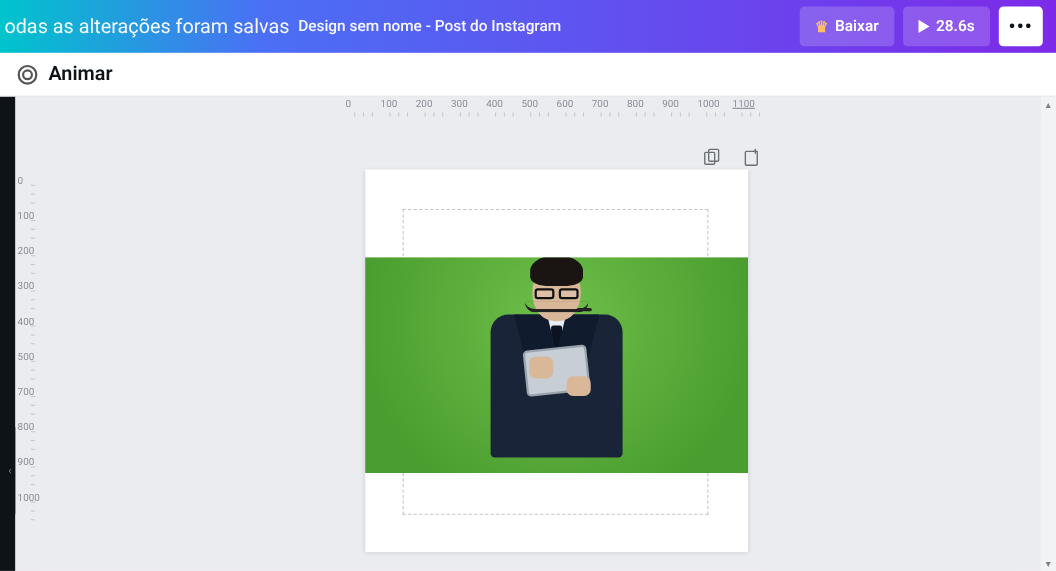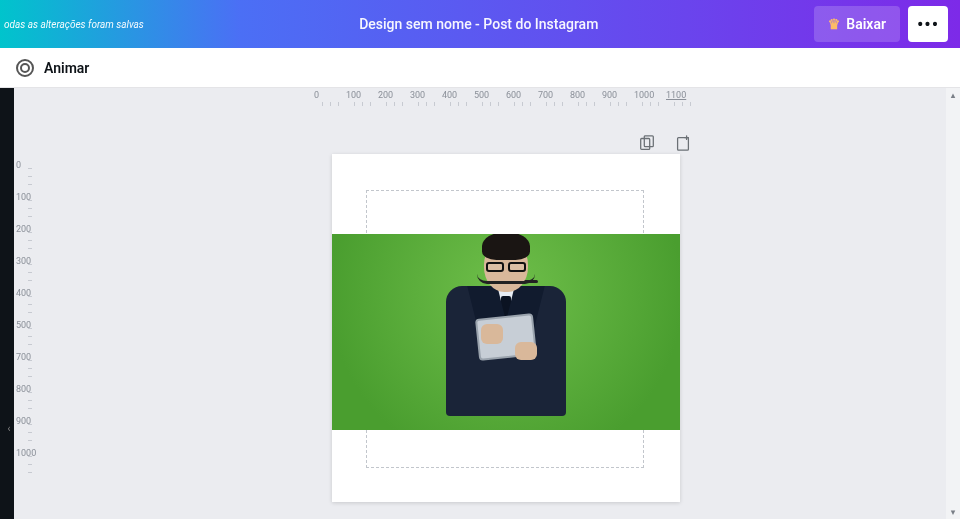--- a/index.html
+++ b/index.html
@@ -9,30 +9,29 @@
   .header {
     height: 48px;
     background: linear-gradient(90deg, #00c4cc 0%, #4b6ff5 25%, #7d2ae8 100%);
     display: flex;
     align-items: center;
     padding: 0 12px 0 0;
     color: #fff;
     gap: 8px;
   }
   .save-status {
-    font-style: italic;
-    font-size: 10px;
+    font-size: 18px;
     opacity: 0.95;
     white-space: nowrap;
     padding-left: 4px;
     flex-shrink: 0;
   }
   .doc-title {
     flex: 1;
-    text-align: center;
+    text-align: left;
     font-size: 14px;
     font-weight: 500;
     white-space: nowrap;
     opacity: 0.95;
   }
   .hbtn {
     height: 36px;
     border: none;
     border-radius: 4px;
     padding: 0 14px;
@@ -59,21 +58,21 @@
     align-items: center;
     padding: 0 16px;
     gap: 10px;
   }
   .animate-icon {
     width: 18px; height: 18px; border-radius: 50%;
     border: 2px solid #555; position: relative;
     display:flex;align-items:center;justify-content:center;
   }
   .animate-icon::after{content:"";width:6px;height:6px;border:2px solid #555;border-radius:50%;}
-  .toolbar-label { font-size: 14px; font-weight: 600; color: #0e1318; }
+  .toolbar-label { font-size: 18px; font-weight: 600; color: #0e1318; }
 
   
   .work {
     position: absolute;
     top: 88px; bottom: 0; left: 0; right: 0;
     background: #ebecf0;
     display: flex;
   }
   .left-rail {
     width: 14px;
@@ -160,20 +159,24 @@
 <div class="header">
   <span class="save-status">odas as alterações foram salvas</span>
   <span class="doc-title">Design sem nome - Post do Instagram</span>
 
   <button class="hbtn upgrade">
     <span class="crown">♛</span>
     <span>Baixar</span>
   </button>
 
 
+  <button class="hbtn">
+    <span class="play-icon"></span>
+    <span>28.6s</span>
+  </button>
 
 
   <button class="hbtn more">
     <span>•••</span>
   </button>
 </div>
 
 <div class="toolbar">
   <span class="animate-icon"></span>
   <span class="toolbar-label">Animar</span>

